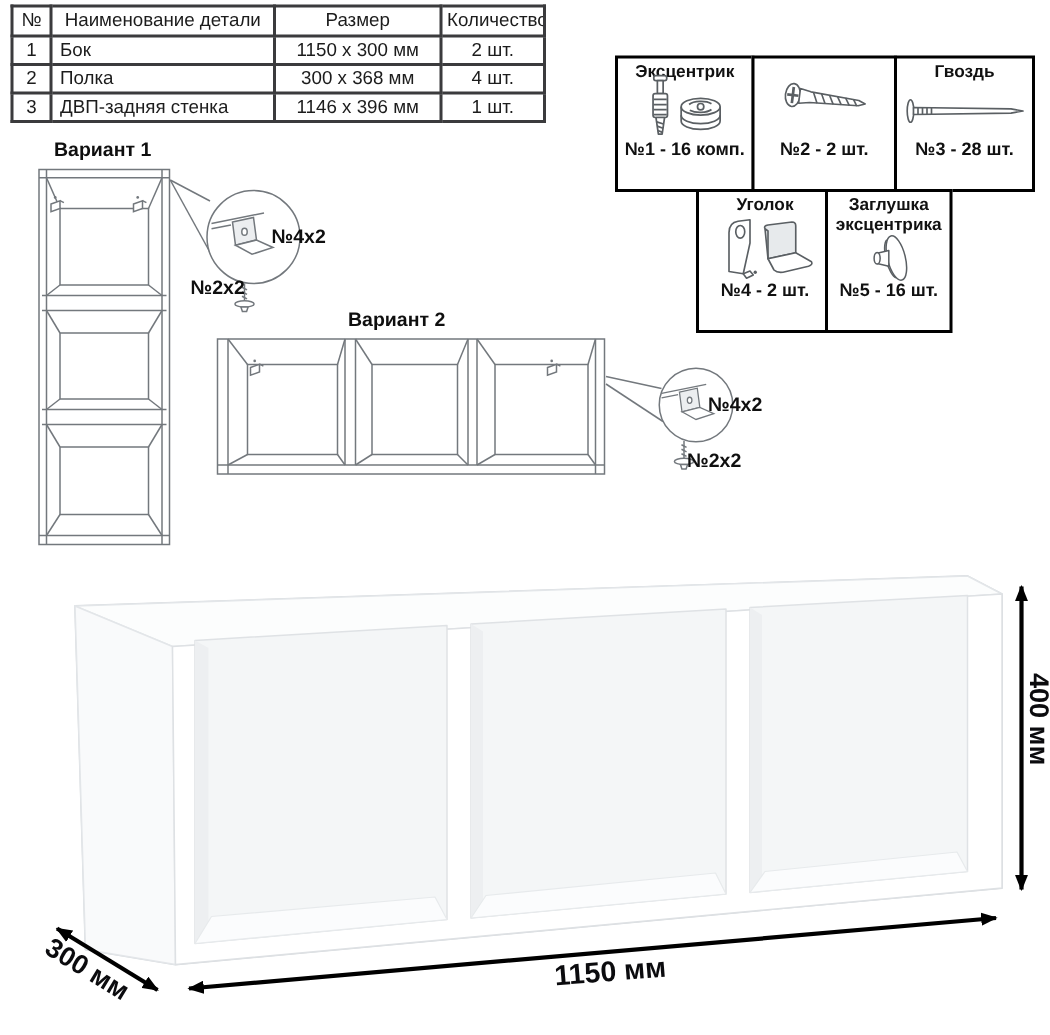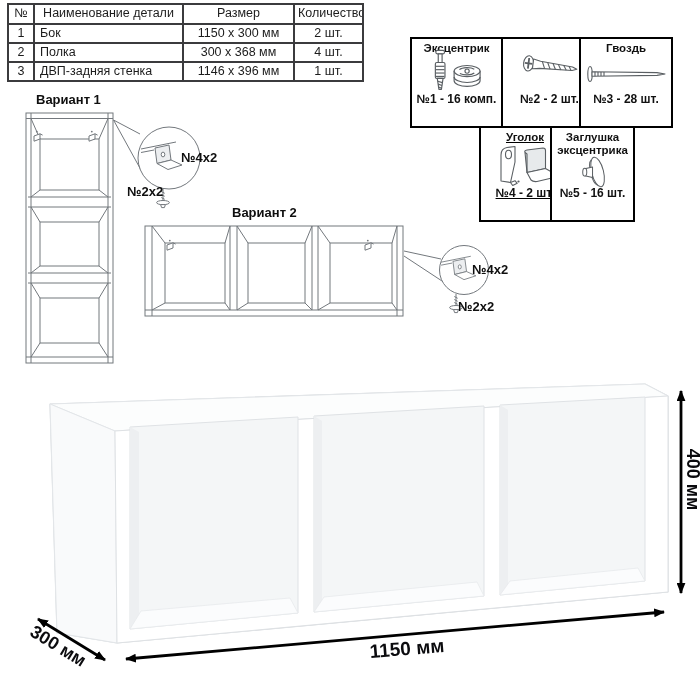--- a/index.html
+++ b/index.html
@@ -236,38 +236,38 @@
           <line x1="38" y1="16.8" x2="41.5" y2="23.2"></line>
           <line x1="44" y1="17.1" x2="47.5" y2="22.9"></line>
           <line x1="50" y1="17.4" x2="53.5" y2="22.6"></line>
           <line x1="56" y1="17.7" x2="59" y2="22.3"></line>
         </g>
       </svg>
     </div>
     <div class="hw-count">№2 - 2 шт.</div>
   </div>
 
-  <div class="hw-cell" style="left:579px;top:37px;width:94px;height:91px;">
+  <div class="hw-cell" style="left:596px;top:37px;width:94px;height:91px;">
     <div class="hw-name">Гвоздь</div>
     <div class="hw-icon">
       <svg width="82" height="22" viewBox="0 0 82 22">
         <g stroke="#5a5f63" stroke-width="1.1" fill="#fff" stroke-linejoin="round">
           <ellipse cx="5" cy="11" rx="2.2" ry="7.5"></ellipse>
           <path d="M7,8.7 L72,9.6 L80,11 L72,12.4 L7,13.3 Z"></path>
           <line x1="10" y1="8.8" x2="10" y2="13.2"></line>
           <line x1="13" y1="8.9" x2="13" y2="13.1"></line>
           <line x1="16" y1="8.9" x2="16" y2="13.1"></line>
           <line x1="19" y1="9" x2="19" y2="13"></line>
         </g>
       </svg>
     </div>
     <div class="hw-count">№3 - 28 шт.</div>
   </div>
 
-  <div class="hw-cell" style="left:479px;top:126px;width:92px;height:96px;text-decoration:underline;">
+  <div class="hw-cell" style="left:464px;top:126px;width:92px;height:96px;">
     <div class="hw-name">Уголок</div>
     <div class="hw-icon">
       <svg width="66" height="48" viewBox="0 0 66 48">
         <g stroke="#5a5f63" stroke-width="1.1" fill="#fff" stroke-linejoin="round">
           <path d="M9,40 L9,14 Q9,7.5 15,6.5 L23,5.5 L23,21 L18.5,41.5 Z"></path>
           <ellipse cx="16.5" cy="13.5" rx="3" ry="4.2"></ellipse>
           <path d="M18.5,41.5 l4.5,-1.8 l2.2,2.6 l-4.5,2.2 Z"></path>
           <circle cx="26.5" cy="40.5" r="1.1" fill="#5a5f63" stroke="none"></circle>
           <path d="M33,11.5 Q32,9.5 35,9 L51,7 Q53.5,7 53.5,9.5 L53.5,27.5 L35,31.5 Z" fill="#e7eaec"></path>
           <path d="M35,31.5 L53.5,27.5 L64,33.5 Q65,35.5 62,36.5 L45,40.5 Q41,41 39,39 Z"></path>

